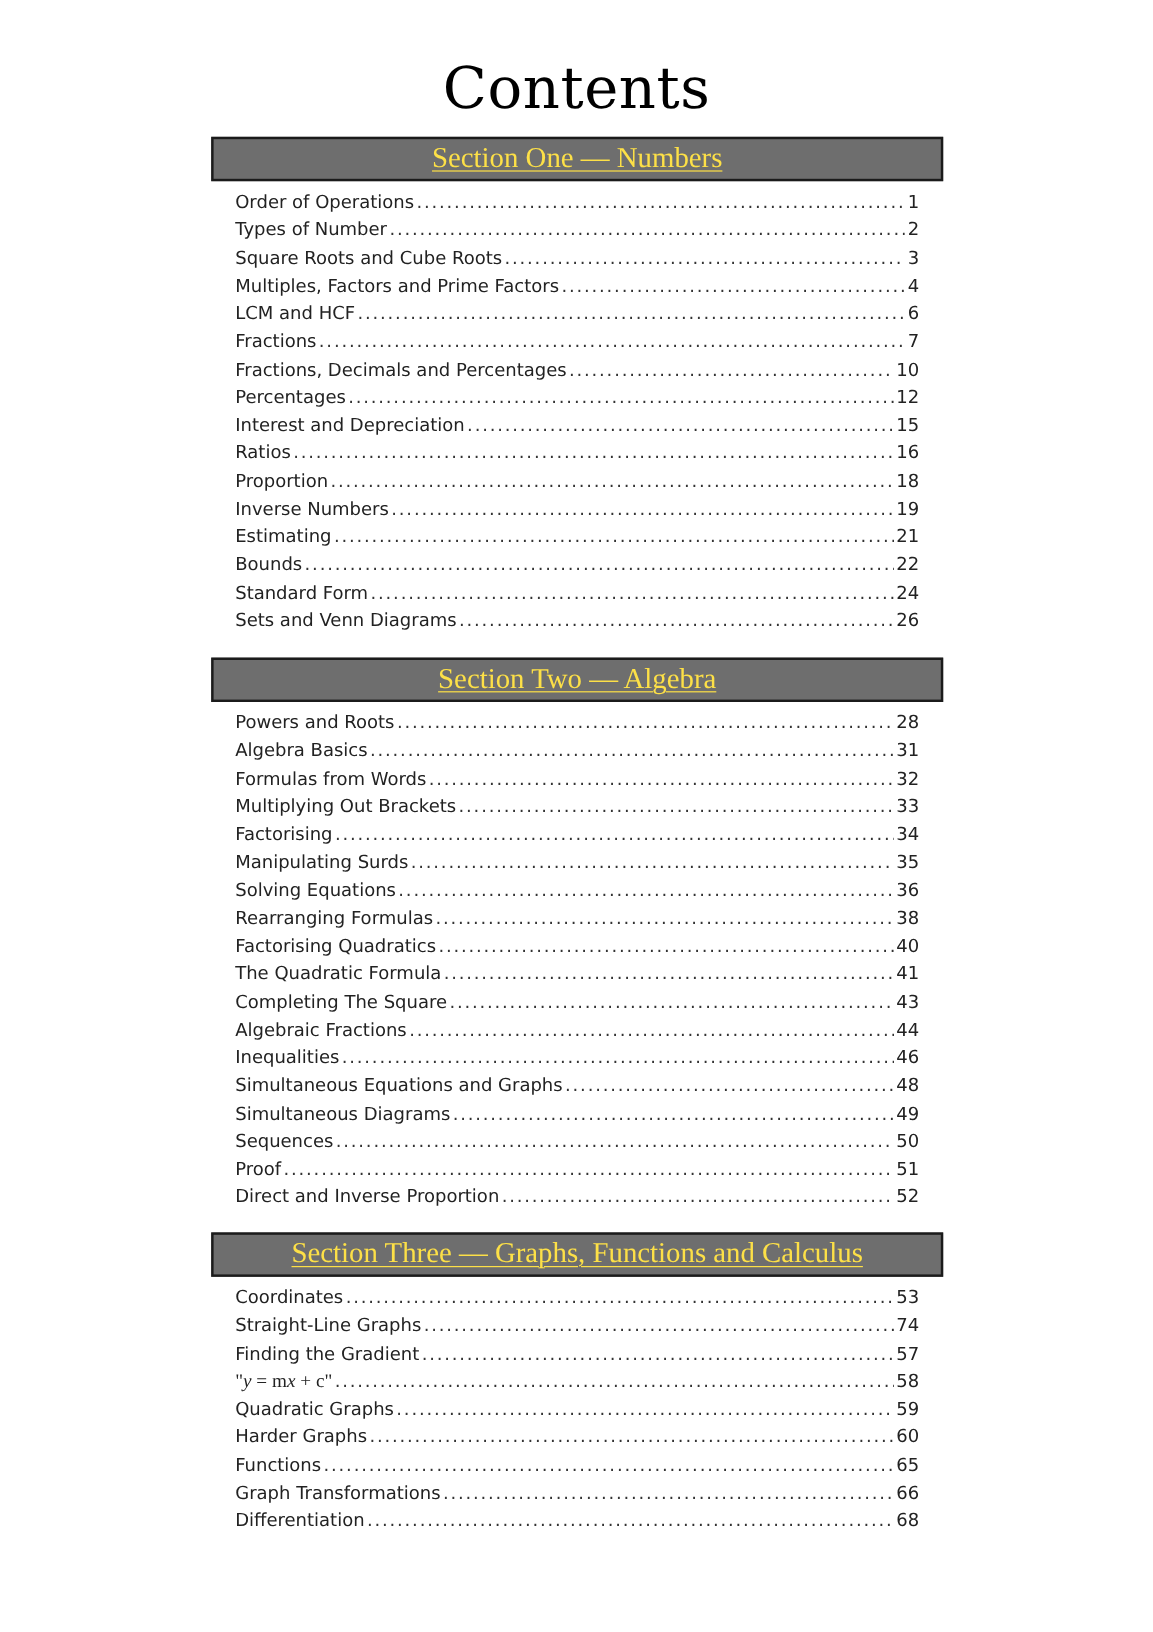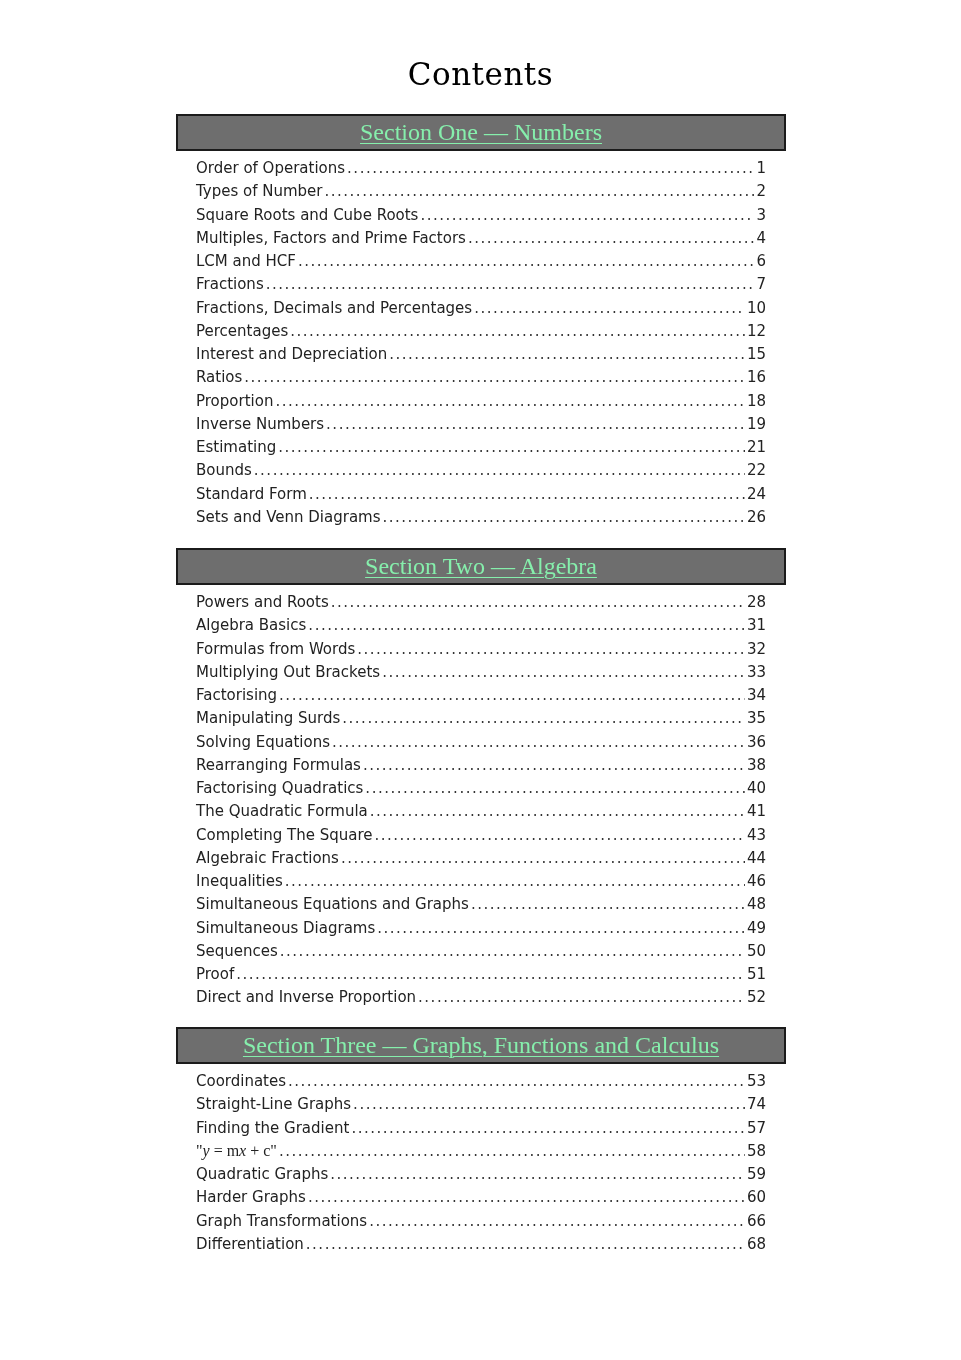--- a/index.html
+++ b/index.html
@@ -14,21 +14,21 @@
       overflow: hidden;
       color: #1a1a1a;
     }
     .page-title {
       position: absolute;
       top: 50px;
       left: 0;
       width: 961px;
       text-align: center;
       font-family: "DejaVu Serif", serif;
-      font-size: 31px;
+      font-size: 48px;
       font-weight: normal;
       color: #000;
       letter-spacing: 0.5px;
       margin: 0;
       line-height: 48px;
     }
     .section {
       position: absolute;
       left: 176px;
       width: 610px;
@@ -36,21 +36,21 @@
     .section-header {
       box-sizing: border-box;
       width: 610px;
       height: 37px;
       background: #6e6e6e;
       border: 2px solid #1b1b1b;
       text-align: center;
       font-family: "Liberation Serif", serif;
       font-size: 24px;
       line-height: 33px;
-      color: #86efac;
+      color: #fde047;
     }
     .section-header span {
       text-decoration: underline;
       text-underline-offset: 3px;
       text-decoration-thickness: 1px;
     }
     .toc-list {
       list-style: none;
       margin: 12px;
       padding: 0;
@@ -315,20 +315,25 @@
         <span class="title">Quadratic Graphs</span>
         <span class="leader"></span>
         <span class="page">59</span>
       </li>
       <li class="toc-item">
         <span class="title">Harder Graphs</span>
         <span class="leader"></span>
         <span class="page">60</span>
       </li>
       <li class="toc-item">
+        <span class="title">Functions</span>
+        <span class="leader"></span>
+        <span class="page">65</span>
+      </li>
+      <li class="toc-item">
         <span class="title">Graph Transformations</span>
         <span class="leader"></span>
         <span class="page">66</span>
       </li>
       <li class="toc-item">
         <span class="title">Differentiation</span>
         <span class="leader"></span>
         <span class="page">68</span>
       </li>
     </ul>

